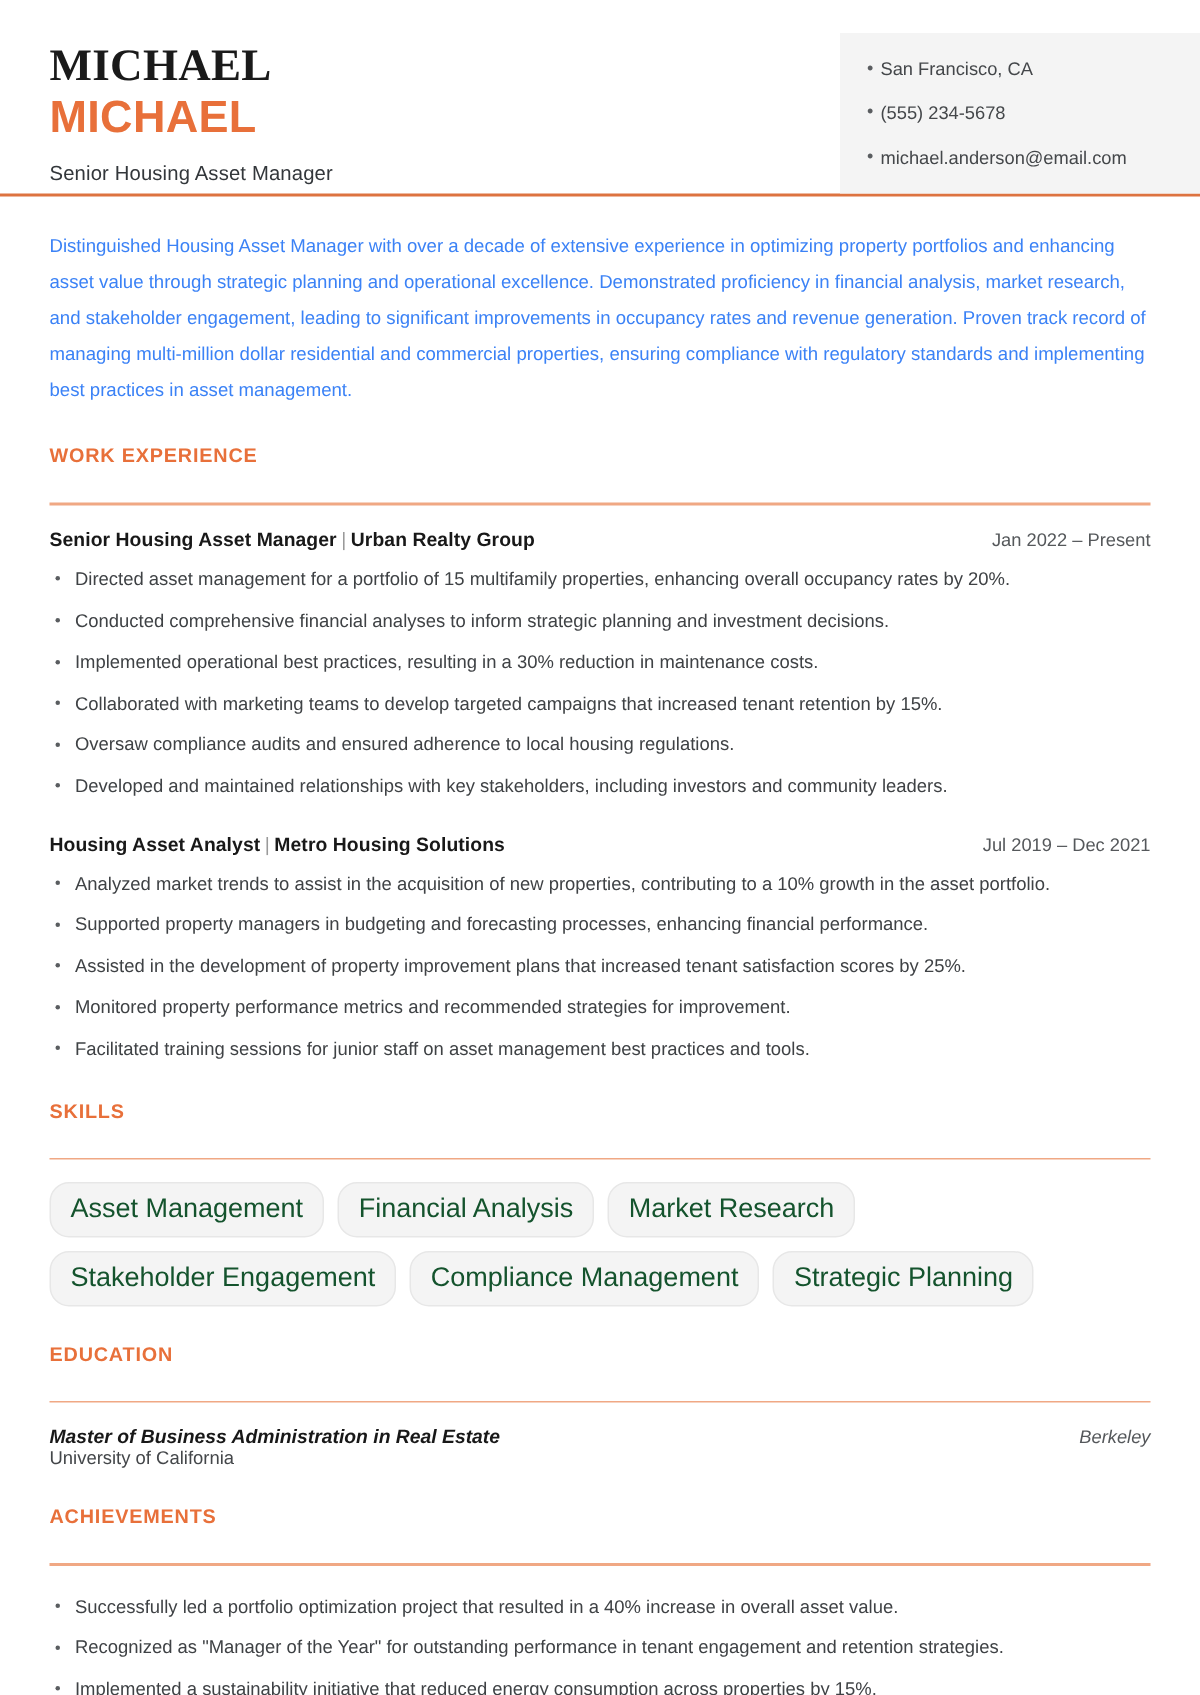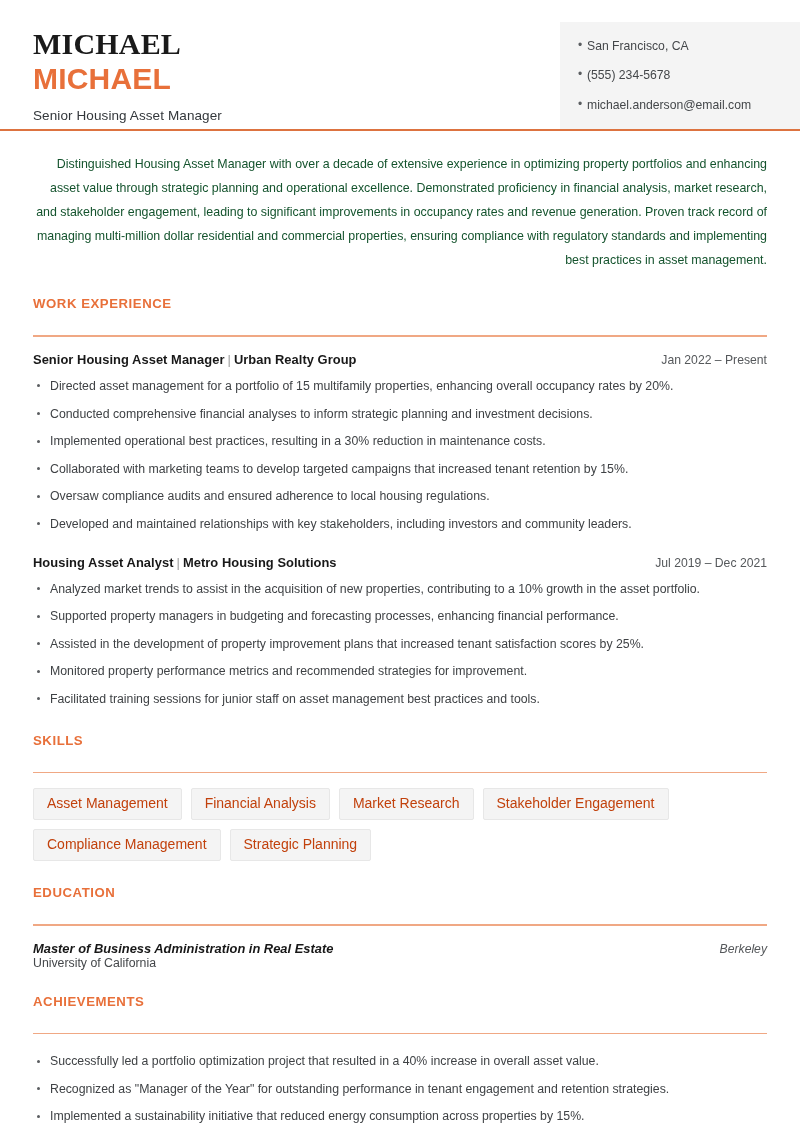--- a/index.html
+++ b/index.html
@@ -90,22 +90,22 @@
 
   
   .content {
     padding: 0 33px;
   }
 
   .summary {
     margin-top: 22px;
     font-size: 12.4px;
     line-height: 1.92;
-    color: #14532d;
-    text-align: right;
+    color: #3b82f6;
+    text-align: left;
   }
 
   
   .section { margin-top: 24px; }
 
   .section-title {
     font-size: 13.2px;
     font-weight: bold;
     color: #e8703a;
     letter-spacing: 0.55px;
@@ -175,24 +175,24 @@
   .tags {
     display: flex;
     flex-wrap: wrap;
     gap: 9px;
     margin-top: 15px;
   }
 
   .tag {
     background: #f4f4f4;
     border: 1px solid #e7e7e7;
-    border-radius: 2px;
+    border-radius: 13px;
     padding: 6px 13px 7px 13px;
-    font-size: 14px;
-    color: #c2410c;
+    font-size: 18px;
+    color: #14532d;
     line-height: 1.2;
     white-space: nowrap;
   }
 
   
   .edu-head {
     display: flex;
     align-items: baseline;
     justify-content: space-between;
     font-style: italic;

